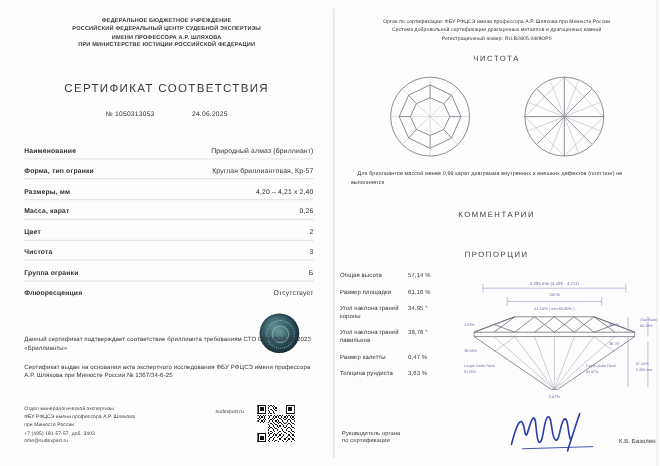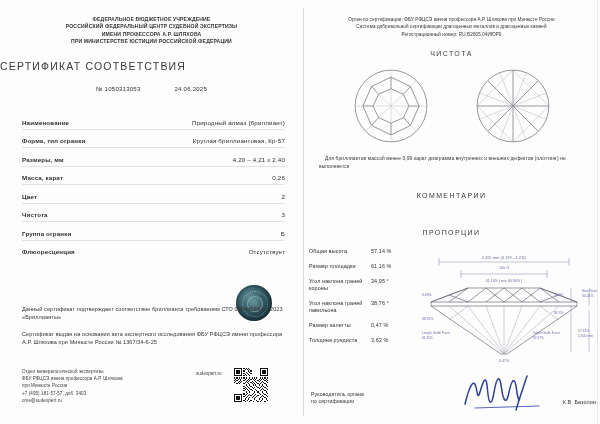--- a/index.html
+++ b/index.html
@@ -53,25 +53,25 @@
   }
   .org-line {
     font-size: 5.1px;
     font-weight: bold;
     letter-spacing: 0.15px;
     line-height: 7.4px;
     color: #343434;
     text-transform: uppercase;
   }
   .cert-title {
-    text-align: left;
+    text-align: center;
     font-size: 10.5px;
     letter-spacing: 1.2px;
     color: #3a3a3a;
-    margin-top: 14px;
+    margin-top: 29px;
   }
   .cert-meta {
     display: flex;
     justify-content: center;
     gap: 34px;
     margin-top: 13px;
     font-size: 6.1px;
     color: #333;
   }
   .cert-meta span { letter-spacing: 0.2px; }

